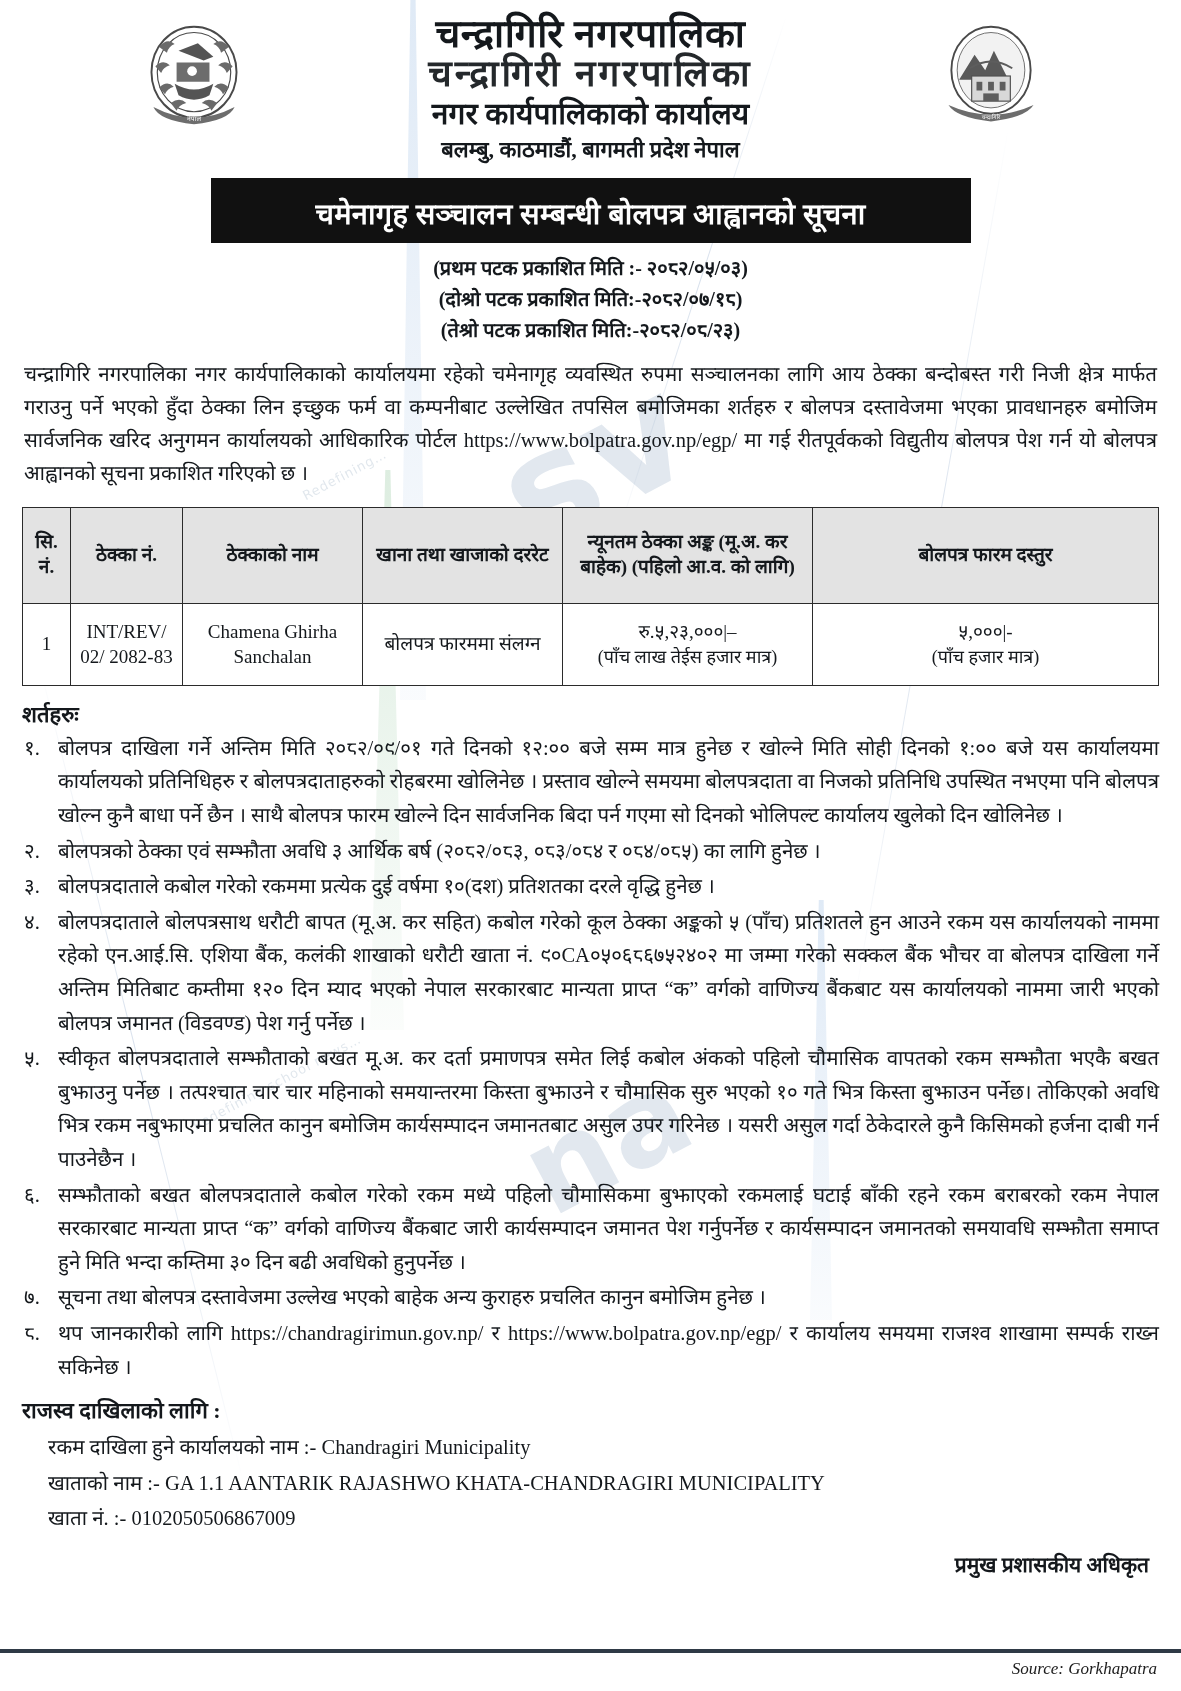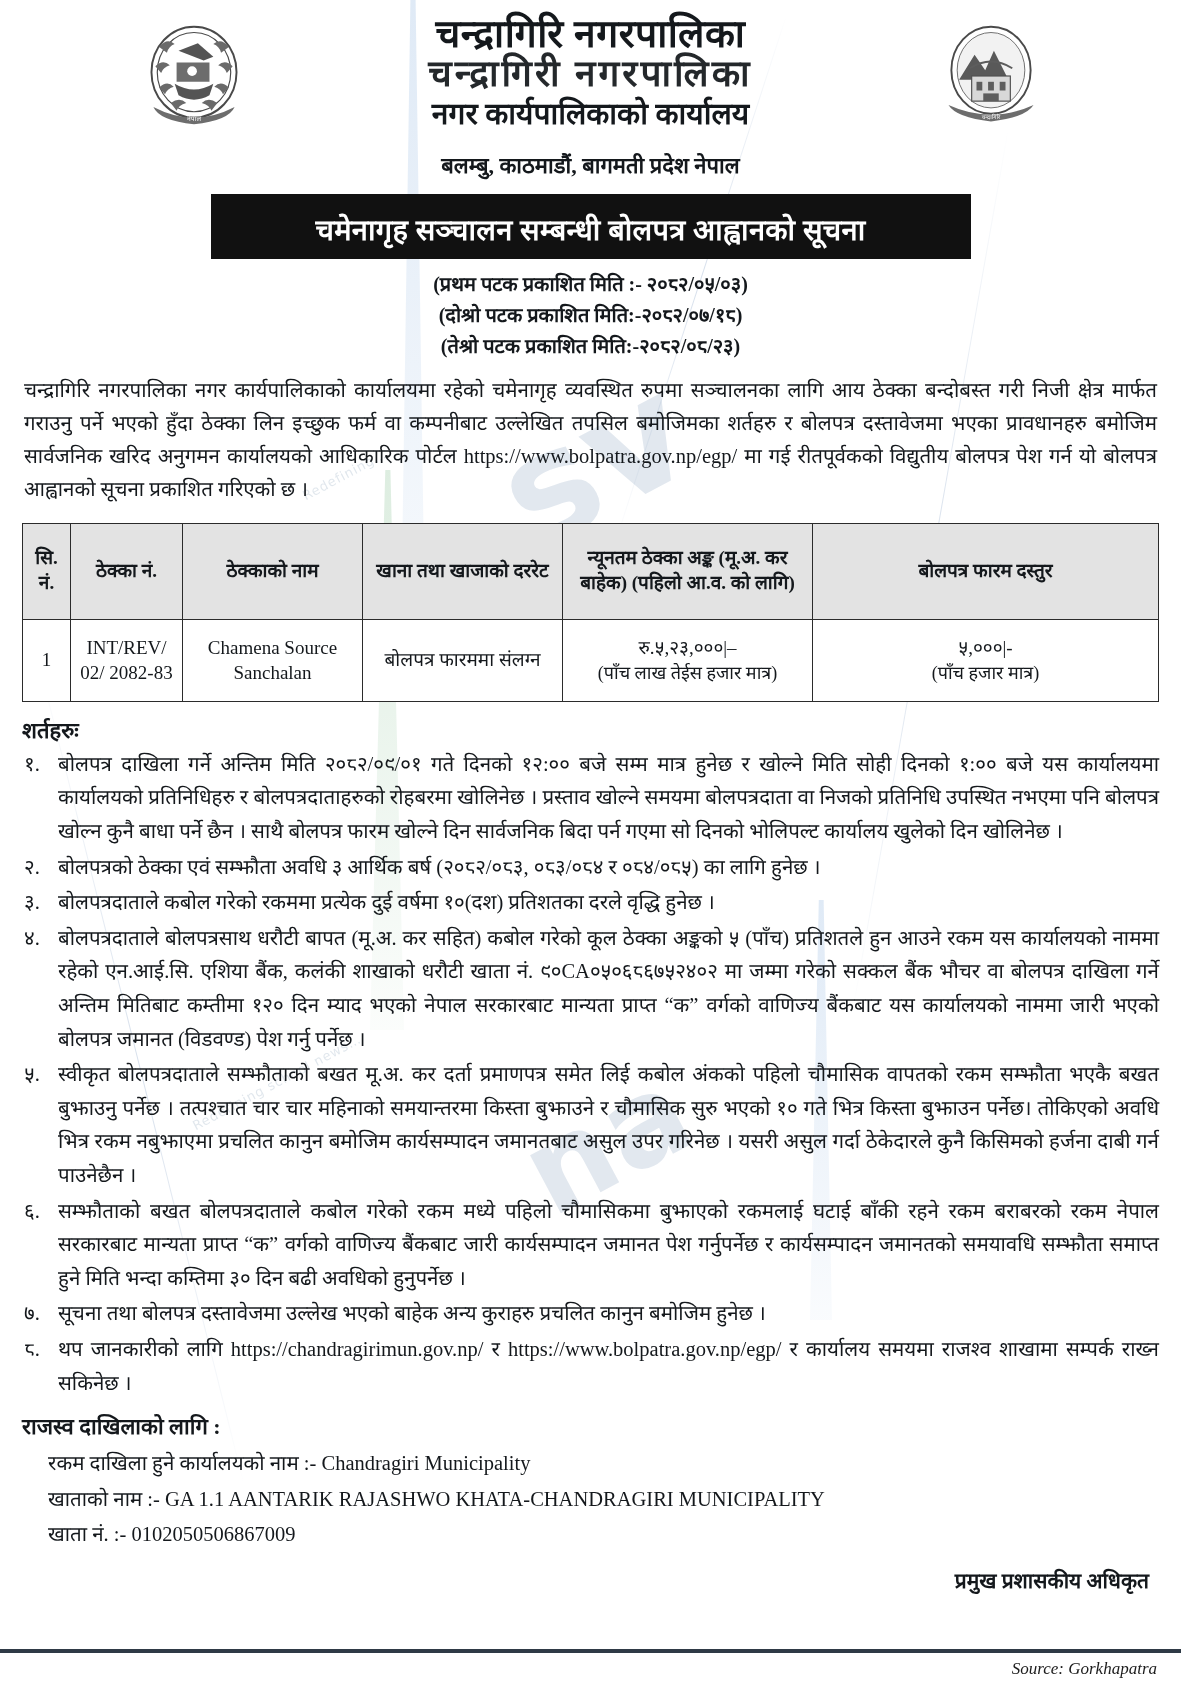--- a/index.html
+++ b/index.html
@@ -80,21 +80,21 @@
   .org-office {
     font-size: 30px;
     font-weight: 700;
     line-height: 1.2;
     margin-top: 2px;
   }
   .org-addr {
     font-size: 22px;
     font-weight: 700;
     line-height: 1.25;
-    margin-top: 20px;
+    margin-top: 4px;
   }
 
   .title-bar {
     margin: 14px auto 0;
     width: 760px;
     background: #111111;
     color: #ffffff;
     text-align: center;
     font-size: 29px;
     font-weight: 700;
@@ -317,21 +317,21 @@
         <th>ठेक्काको नाम</th>
         <th>खाना तथा खाजाको दररेट</th>
         <th>न्यूनतम ठेक्का अङ्क (मू.अ. कर बाहेक) (पहिलो आ.व. को लागि)</th>
         <th>बोलपत्र फारम दस्तुर</th>
       </tr>
     </thead>
     <tbody>
       <tr>
         <td class="latin">1</td>
         <td class="latin">INT/REV/ 02/ 2082-83</td>
-        <td class="latin">Chamena Source Sanchalan</td>
+        <td class="latin">Chamena Ghirha Sanchalan</td>
         <td>बोलपत्र फारममा संलग्न</td>
         <td>
           <span class="amt-main">रु.५,२३,०००|–</span>
           <span class="amt-words">(पाँच लाख तेईस हजार मात्र)</span>
         </td>
         <td>
           <span class="amt-main">५,०००|-</span>
           <span class="amt-words">(पाँच हजार मात्र)</span>
         </td>
       </tr>

